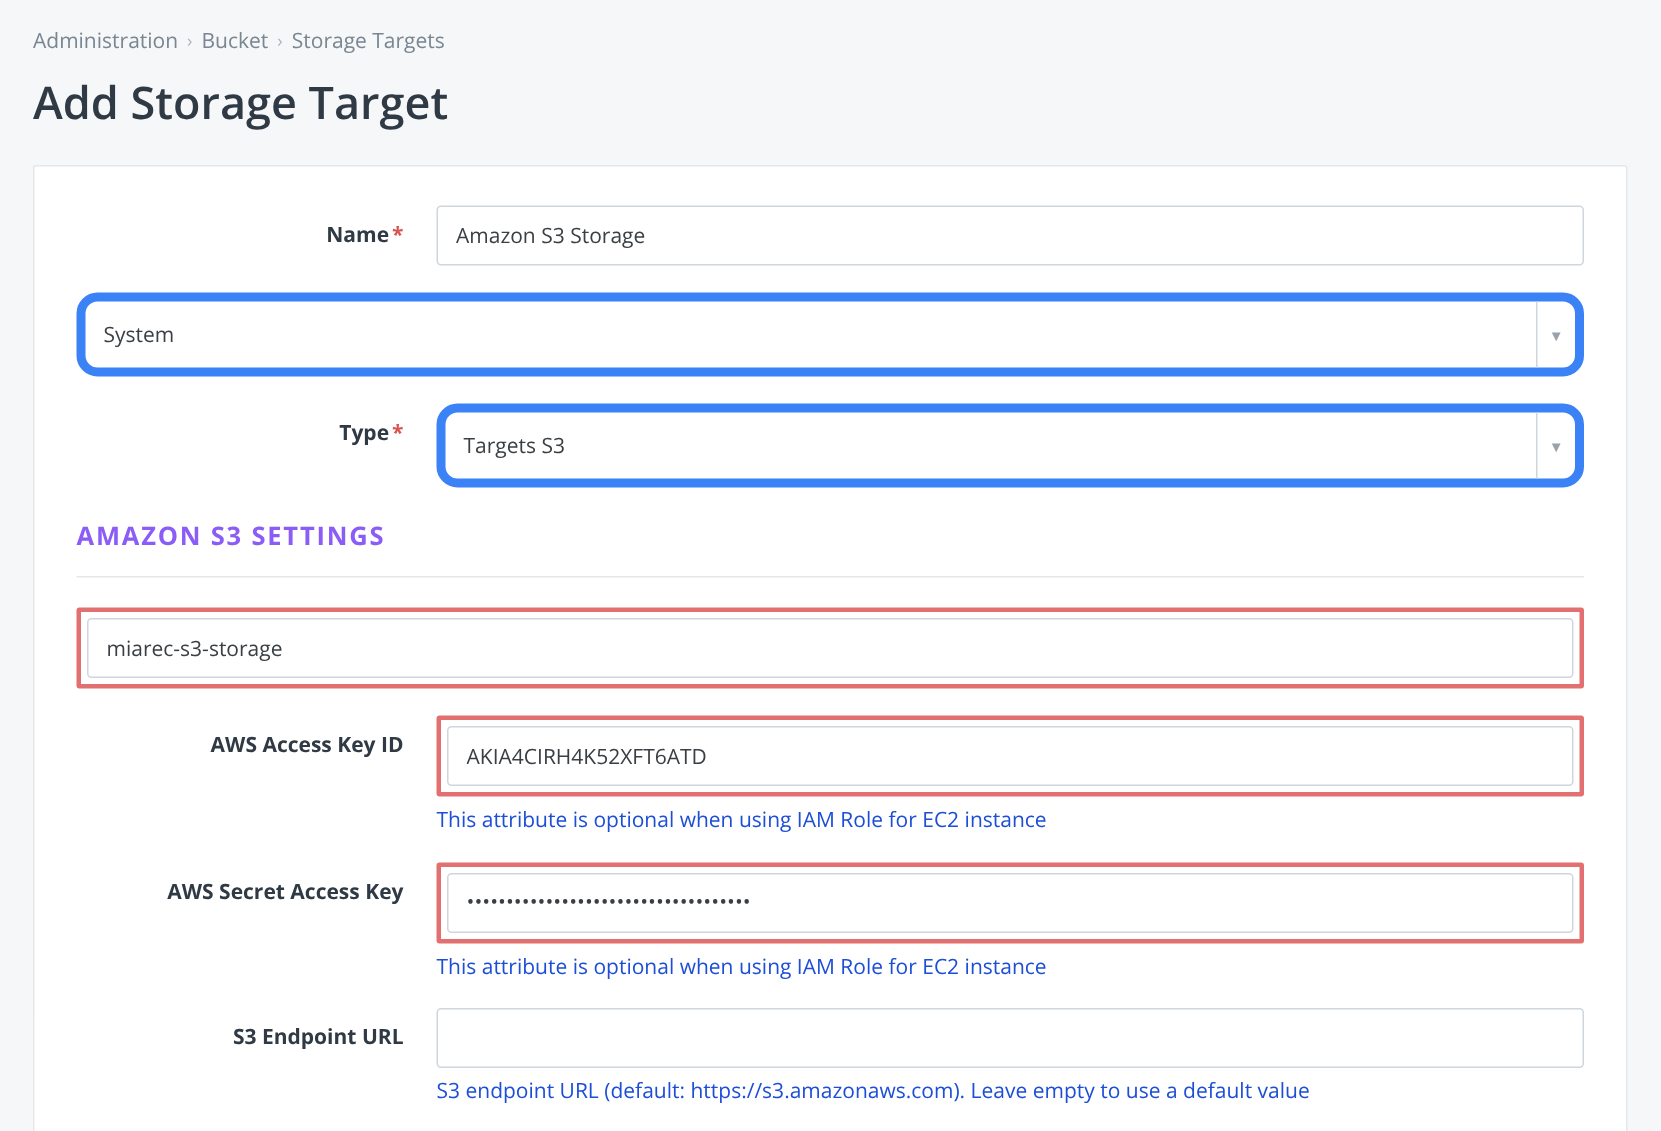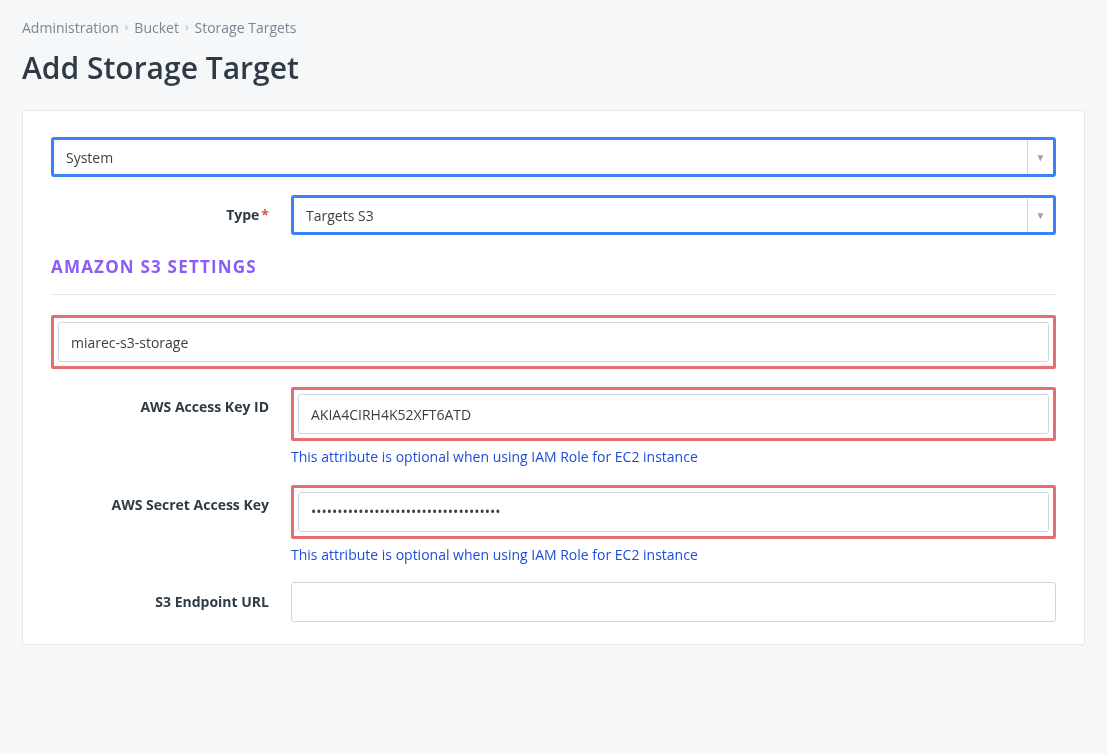--- a/index.html
+++ b/index.html
@@ -62,23 +62,23 @@
       background: #fff;
       font-family: inherit;
       outline: none;
     }
     .select-wrapper {
       position: relative;
       width: 100%;
     }
     .select-display {
       width: 100%;
-      height: 40px;
-      border: 3px solid #3b82f6;
-      border-radius: 3px;
+      height: 56px;
+      border: 6px solid #3b82f6;
+      border-radius: 14px;
       padding: 0 12px;
       font-size: 14px;
       color: #3a3f44;
       background: #fff;
       display: flex;
       align-items: center;
       position: relative;
     }
     .select-caret {
       position: absolute;
@@ -127,20 +127,28 @@
     <span class="sep">›</span>
     <a>Bucket</a>
     <span class="sep">›</span>
     <a>Storage Targets</a>
   </div>
 
   <h1 class="page-title">Add Storage Target</h1>
 
   <div class="panel">
 
+    <div class="form-row">
+      <div class="form-label">
+        <span>Name</span><span class="required">*</span>
+      </div>
+      <div class="form-control-wrap">
+        <input type="text" class="input-text" value="Amazon S3 Storage" style="">
+      </div>
+    </div>
 
     <div class="form-row">
       <div class="form-control-wrap">
         <div class="select-wrapper">
           <div class="select-display">
             <span>System</span>
             <span class="select-caret">▼</span>
           </div>
         </div>
       </div>
@@ -194,17 +202,18 @@
         <div class="help-text">This attribute is optional when using IAM Role for EC2 instance</div>
       </div>
     </div>
 
     <div class="form-row">
       <div class="form-label">
         <span>S3 Endpoint URL</span>
       </div>
       <div class="form-control-wrap">
         <input type="text" class="input-text" value="" style="">
+        <div class="help-text">S3 endpoint URL (default: https://s3.amazonaws.com). Leave empty to use a default value</div>
       </div>
     </div>
 
   </div>
 </div>
 
 </body></html>

